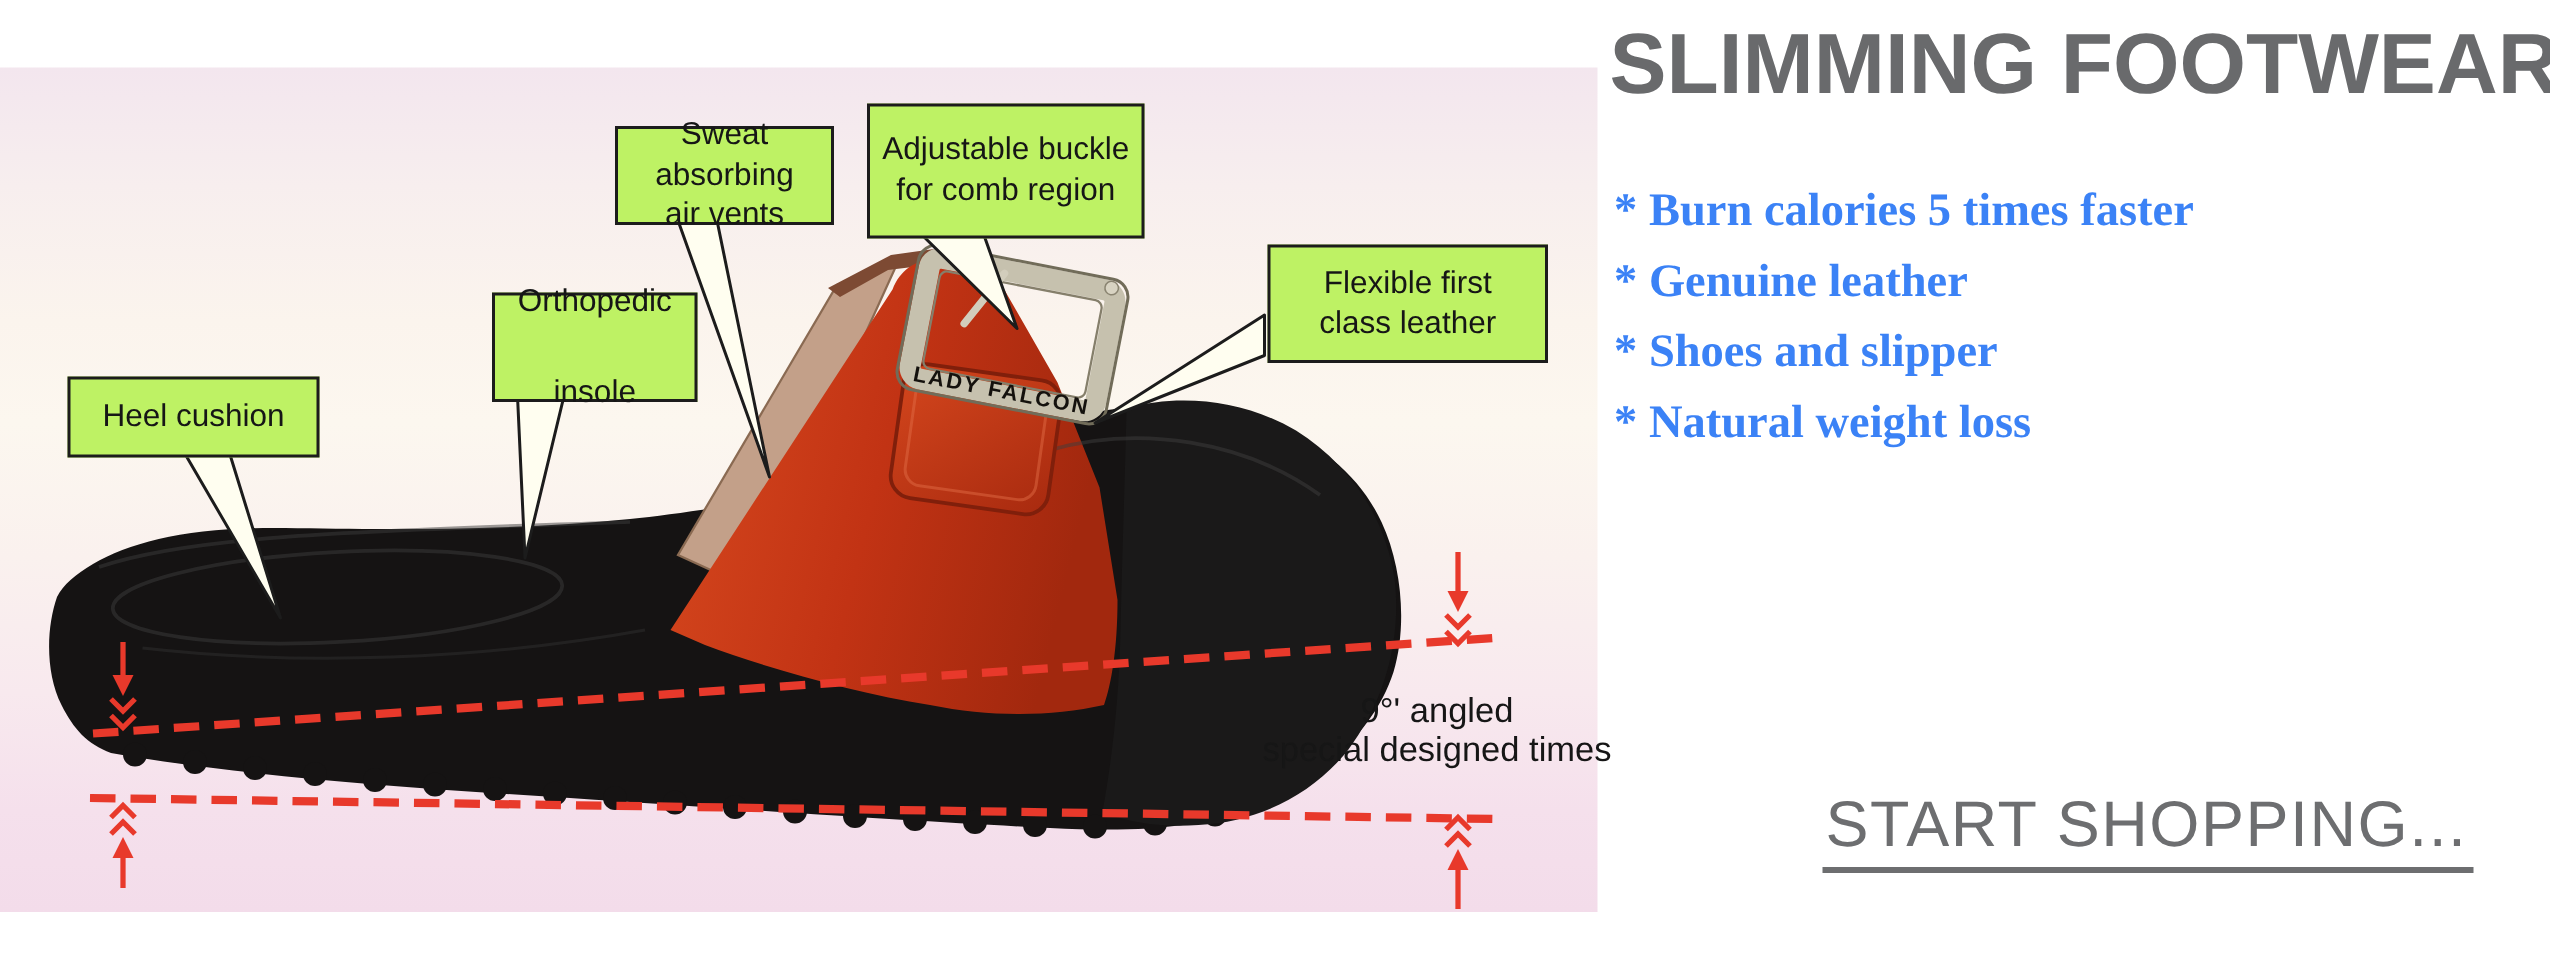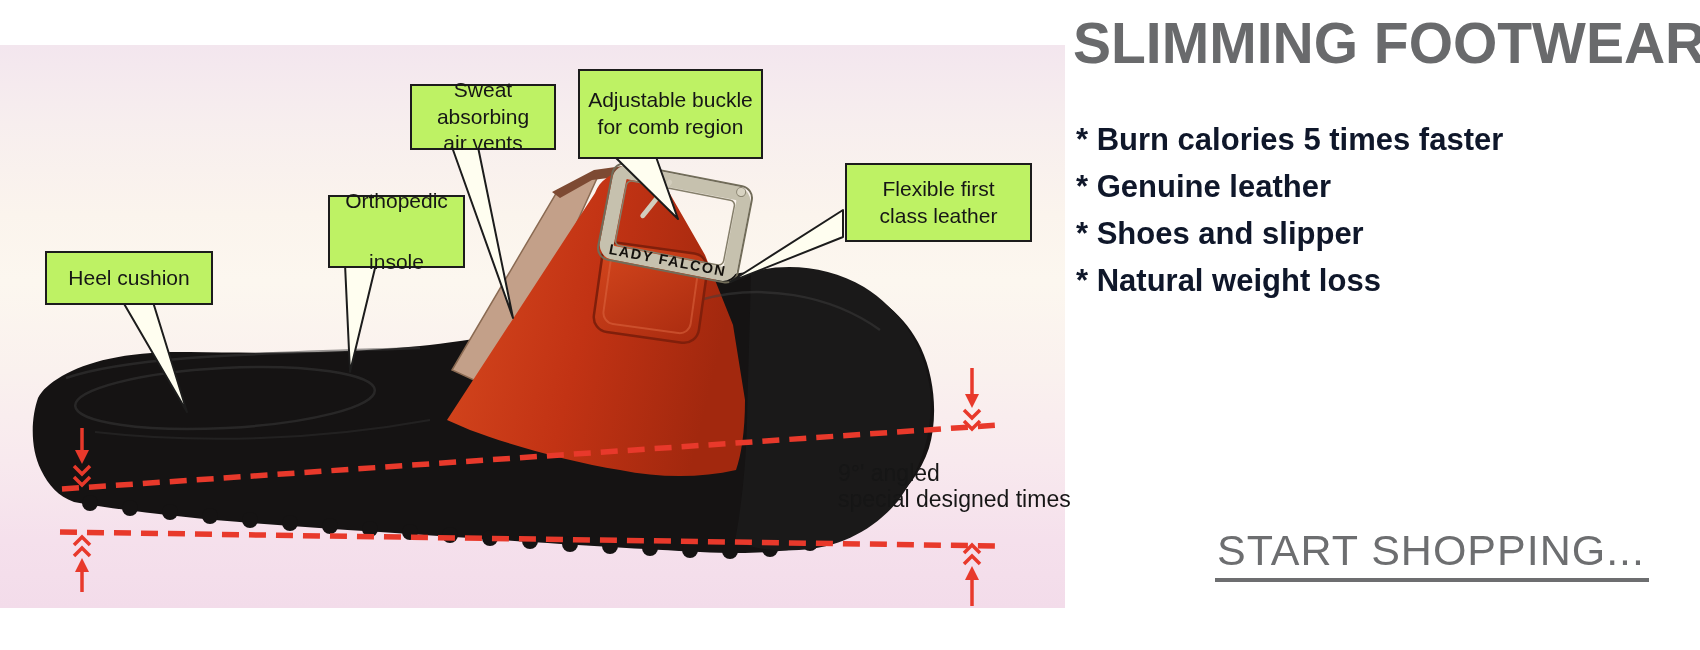--- a/index.html
+++ b/index.html
@@ -24,32 +24,32 @@
     color:#161616; font-size:21px; line-height:1.28; text-align:center; z-index:4;
   }
   .co-heel       { left:9px;   top:251px; width:168px; height:54px;margin-left:36px; }
   .co-orthopedic { left:328px; top:195px; width:137px; height:73px;gap:34px; }
   .co-sweat      { left:410px; top:84px;  width:146px; height:66px; }
   .co-buckle     { left:578px; top:69px;  width:185px; height:90px; }
   .co-flexible   { left:845px; top:163px; width:187px; height:79px; }
 
   .angle-note {
     position:absolute; left:838px; top:460px; width:240px; z-index:4;
-    color:#161616; font-size:23px; line-height:26px; 
+    color:#161616; font-size:23px; line-height:26px; text-align:center;
   }
 
   
   .headline {
     position:absolute; left:1073px; top:10px; white-space:nowrap;
     font-size:57px; font-weight:bold; color:#696a6c; letter-spacing:0px;
   }
   .features { position:absolute; left:1076px; top:124px; }
   .feature {
-    font-size:31px; font-weight:bold; color:#0f172a;
-    line-height:31px; margin-bottom:16px; white-space:nowrap;
+    font-size:31px; font-weight:bold; color:#3b82f6;
+    line-height:31px; margin-bottom:16px; white-space:nowrap;font-family:Liberation Serif, serif;
   }
   .cta {
     position:absolute; left:1215px; top:526px; display:inline-block;
     font-size:43px; color:#6d6e70; letter-spacing:1px; white-space:nowrap;
     text-decoration:none; border-bottom:4px solid #6d6e70; padding:0 4px 3px 2px;
     cursor:pointer;
   }
 </style>
 </head>
 <body>

